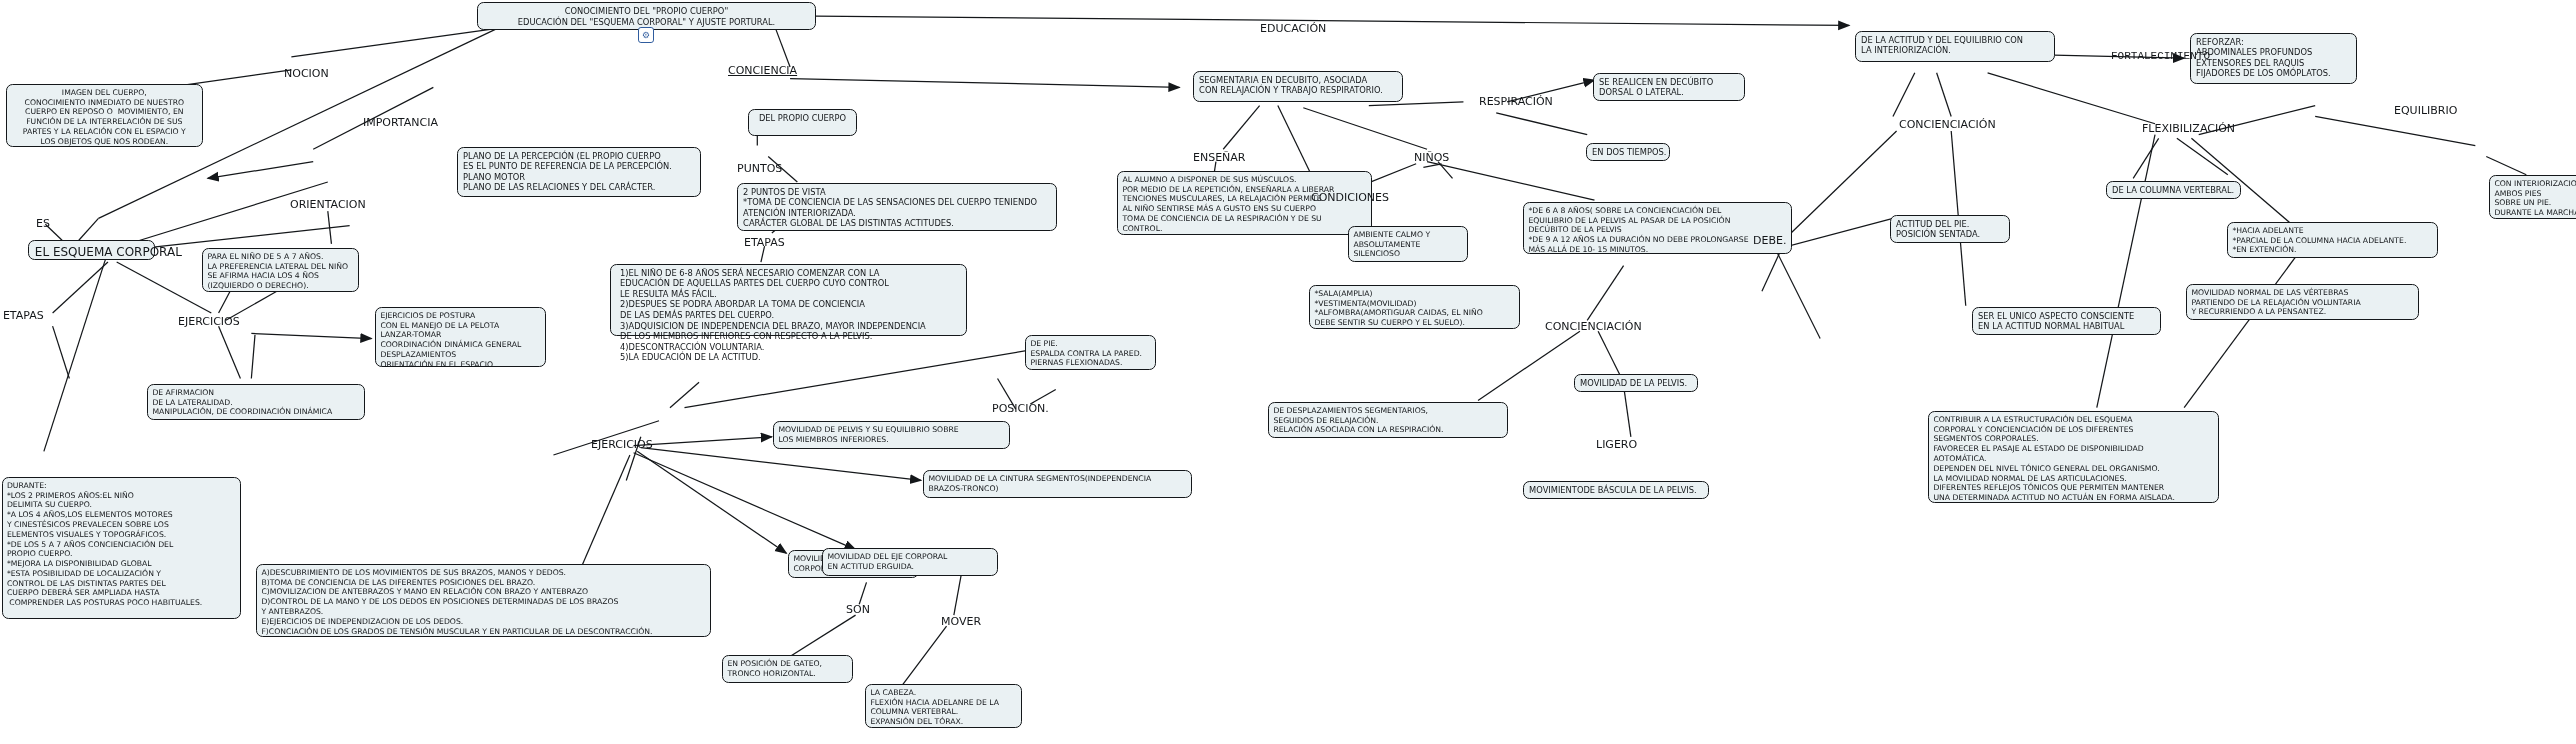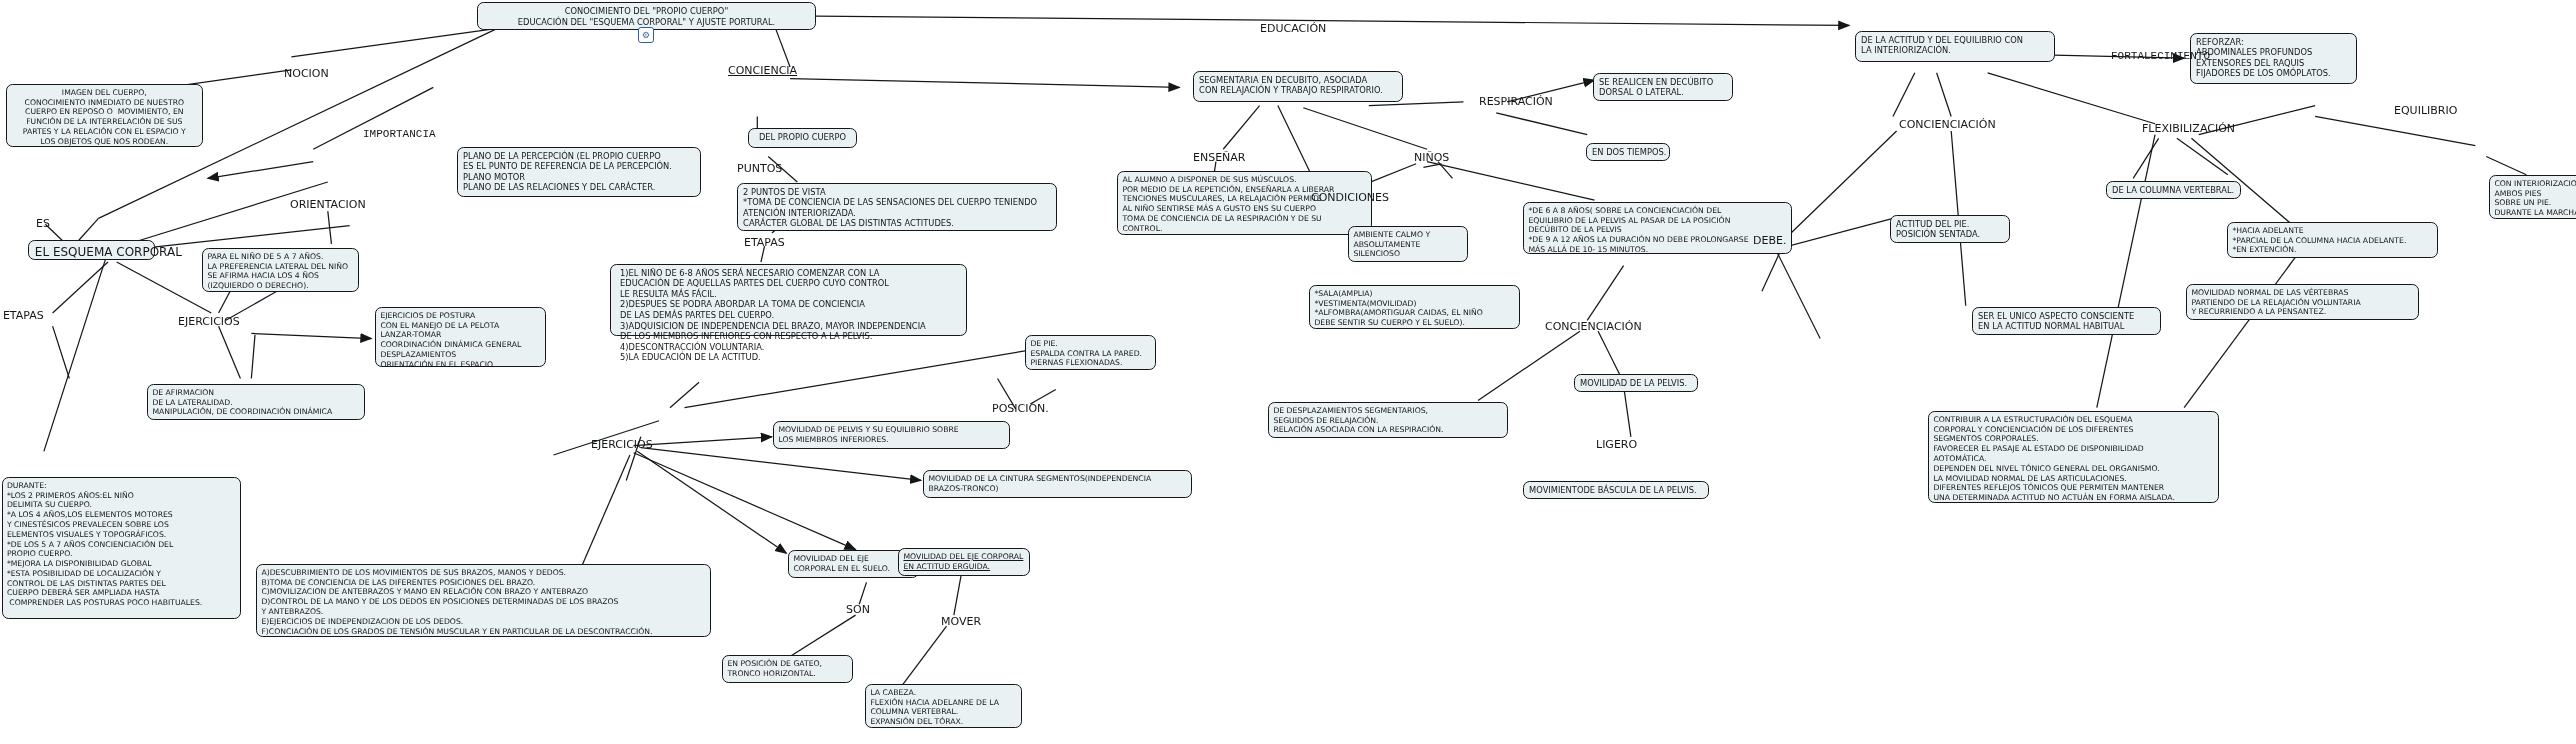--- a/index.html
+++ b/index.html
@@ -134,21 +134,21 @@
 LOS OBJETOS QUE NOS RODEAN.</div>
   <div class="node c n13" style="left:28px;top:240px;width:127px;height:19.7px;">EL ESQUEMA CORPORAL</div>
   <div class="node l n10" style="left:202px;top:248px;width:157px;height:44px;">PARA EL NIÑO DE 5 A 7 AÑOS.
 LA PREFERENCIA LATERAL DEL NIÑO
 SE AFIRMA HACIA LOS 4 ÑOS
 (IZQUIERDO O DERECHO).</div>
   <div class="node l n11" style="left:457px;top:147px;width:244px;height:50px;">PLANO DE LA PERCEPCIÓN (EL PROPIO CUERPO
 ES EL PUNTO DE REFERENCIA DE LA PERCEPCIÓN.
 PLANO MOTOR
 PLANO DE LAS RELACIONES Y DEL CARÁCTER.</div>
-  <div class="node c n11" style="left:748px;top:109px;width:109px;height:20px;margin-top:19px;">DEL PROPIO CUERPO</div>
+  <div class="node c n11" style="left:748px;top:109px;width:109px;height:27px;">DEL PROPIO CUERPO</div>
   <div class="node l n11" style="left:737px;top:183px;width:320px;height:48px;">2 PUNTOS DE VISTA
 *TOMA DE CONCIENCIA DE LAS SENSACIONES DEL CUERPO TENIENDO
 ATENCIÓN INTERIORIZADA.
 CARÁCTER GLOBAL DE LAS DISTINTAS ACTITUDES.</div>
   <div class="node l n11" style="left:610px;top:264px;width:357px;height:72px;padding-left:9px;">1)EL NIÑO DE 6-8 AÑOS SERÁ NECESARIO COMENZAR CON LA
 EDUCACIÓN DE AQUELLAS PARTES DEL CUERPO CUYO CONTROL
 LE RESULTA MÁS FÁCIL.
 2)DESPUES SE PODRA ABORDAR LA TOMA DE CONCIENCIA
 DE LAS DEMÁS PARTES DEL CUERPO.
 3)ADQUISICION DE INDEPENDENCIA DEL BRAZO, MAYOR INDEPENDENCIA
@@ -179,21 +179,21 @@
  COMPRENDER LAS POSTURAS POCO HABITUALES.</div>
   <div class="node l n10" style="left:1025px;top:335px;width:131px;height:35px;">DE PIE.
 ESPALDA CONTRA LA PARED.
 PIERNAS FLEXIONADAS.</div>
   <div class="node l n10" style="left:773px;top:421px;width:237px;height:28px;">MOVILIDAD DE PELVIS Y SU EQUILIBRIO SOBRE
 LOS MIEMBROS INFERIORES.</div>
   <div class="node l n10" style="left:923px;top:470px;width:269px;height:28px;">MOVILIDAD DE LA CINTURA SEGMENTOS(INDEPENDENCIA
 BRAZOS-TRONCO)</div>
   <div class="node l n10" style="left:788px;top:550px;width:131px;height:28px;">MOVILIDAD DEL EJE
 CORPORAL EN EL SUELO.</div>
-  <div class="node l n10" style="left:898px;top:548px;width:132px;height:28px;text-decoration:underline;">MOVILIDAD DEL EJE CORPORAL
+  <div class="node l n10" style="left:822px;top:548px;width:176px;height:28px;">MOVILIDAD DEL EJE CORPORAL
 EN ACTITUD ERGUIDA.</div>
   <div class="node l n10" style="left:256px;top:564px;width:455px;height:73px;">A)DESCUBRIMIENTO DE LOS MOVIMIENTOS DE SUS BRAZOS, MANOS Y DEDOS.
 B)TOMA DE CONCIENCIA DE LAS DIFERENTES POSICIONES DEL BRAZO.
 C)MOVILIZACION DE ANTEBRAZOS Y MANO EN RELACIÓN CON BRAZO Y ANTEBRAZO
 D)CONTROL DE LA MANO Y DE LOS DEDOS EN POSICIONES DETERMINADAS DE LOS BRAZOS
 Y ANTEBRAZOS.
 E)EJERCICIOS DE INDEPENDIZACION DE LOS DEDOS.
 F)CONCIACIÓN DE LOS GRADOS DE TENSIÓN MUSCULAR Y EN PARTICULAR DE LA DESCONTRACCIÓN.</div>
   <div class="node l n10" style="left:722px;top:655px;width:131px;height:28px;">EN POSICIÓN DE GATEO,
 TRONCO HORIZONTAL.</div>
@@ -215,21 +215,21 @@
 SILENCIOSO</div>
   <div class="node l n10" style="left:1309px;top:285px;width:211px;height:44px;">*SALA(AMPLIA)
 *VESTIMENTA(MOVILIDAD)
 *ALFOMBRA(AMORTIGUAR CAIDAS, EL NIÑO
 DEBE SENTIR SU CUERPO Y EL SUELO).</div>
   <div class="node l n10" style="left:1523px;top:202px;width:269px;height:52px;">*DE 6 A 8 AÑOS( SOBRE LA CONCIENCIACIÓN DEL
 EQUILIBRIO DE LA PELVIS AL PASAR DE LA POSICIÓN
 DECÚBITO DE LA PELVIS
 *DE 9 A 12 AÑOS LA DURACIÓN NO DEBE PROLONGARSE
 MÁS ALLÁ DE 10- 15 MINUTOS.</div>
-  <div class="node l n11" style="left:1593px;top:73px;width:140px;height:28px;">SE REALICEN EN DECÚBITO
+  <div class="node l n11" style="left:1593px;top:73px;width:152px;height:28px;">SE REALICEN EN DECÚBITO
 DORSAL O LATERAL.</div>
   <div class="node l n11" style="left:1586px;top:143px;width:84px;height:17.5px;">EN DOS TIEMPOS.</div>
   <div class="node l n10" style="left:1268px;top:402px;width:240px;height:36px;">DE DESPLAZAMIENTOS SEGMENTARIOS,
 SEGUIDOS DE RELAJACIÓN.
 RELACIÓN ASOCIADA CON LA RESPIRACIÓN.</div>
   <div class="node l n11" style="left:1574px;top:374px;width:124px;height:17.5px;">MOVILIDAD DE LA PELVIS.</div>
   <div class="node l n11" style="left:1523px;top:481px;width:186px;height:17.5px;">MOVIMIENTODE BÁSCULA DE LA PELVIS.</div>
 
   <div class="node l n11" style="left:1855px;top:31px;width:200px;height:31px;">DE LA ACTITUD Y DEL EQUILIBRIO CON
 LA INTERIORIZACIÓN.</div>
@@ -256,21 +256,21 @@
 CORPORAL Y CONCIENCIACIÓN DE LOS DIFERENTES
 SEGMENTOS CORPORALES.
 FAVORECER EL PASAJE AL ESTADO DE DISPONIBILIDAD
 AOTOMÁTICA.
 DEPENDEN DEL NIVEL TÓNICO GENERAL DEL ORGANISMO.
 LA MOVILIDAD NORMAL DE LAS ARTICULACIONES.
 DIFERENTES REFLEJOS TÓNICOS QUE PERMITEN MANTENER
 UNA DETERMINADA ACTITUD NO ACTUÁN EN FORMA AISLADA.</div>
 
   <div class="lbl" style="left:284px;top:67px;">NOCION</div>
-  <div class="lbl" style="left:363px;top:128px;font-family:Liberation Mono, monospace;">IMPORTANCIA</div>
+  <div class="lbl" style="left:363px;top:116px;">IMPORTANCIA</div>
   <div class="lbl" style="left:728px;top:64px;text-decoration:underline;">CONCIENCIA</div>
   <div class="lbl" style="left:1260px;top:22px;">EDUCACIÓN</div>
   <div class="lbl" style="left:36px;top:217px;">ES</div>
   <div class="lbl" style="left:290px;top:198px;">ORIENTACION</div>
   <div class="lbl" style="left:737px;top:162px;">PUNTOS</div>
   <div class="lbl" style="left:744px;top:236px;">ETAPAS</div>
   <div class="lbl" style="left:2.9px;top:309px;">ETAPAS</div>
   <div class="lbl" style="left:178px;top:315px;">EJERCICIOS</div>
   <div class="lbl" style="left:591px;top:438px;">EJERCICIOS</div>
   <div class="lbl" style="left:992px;top:402px;">POSICIÓN.</div>

